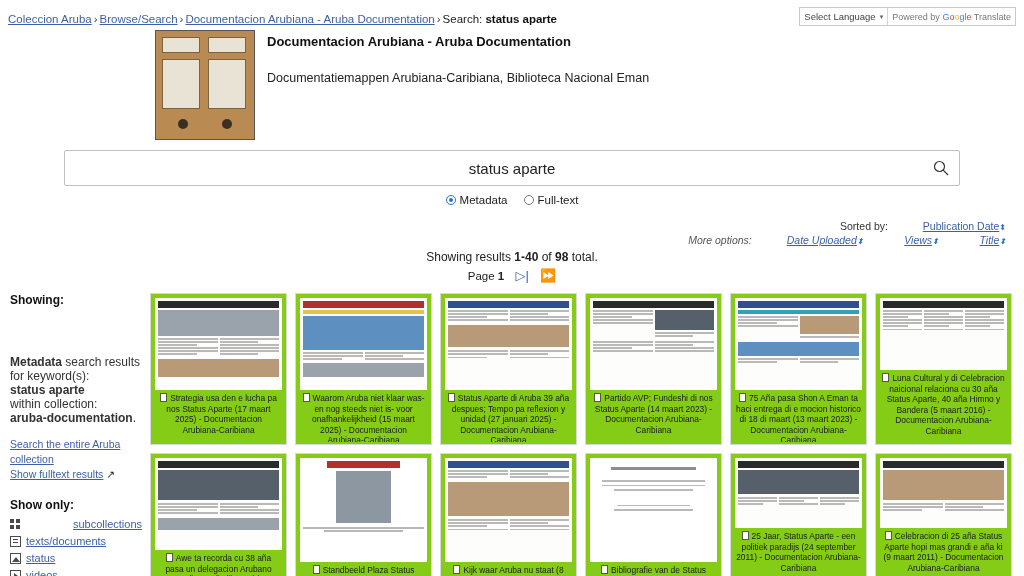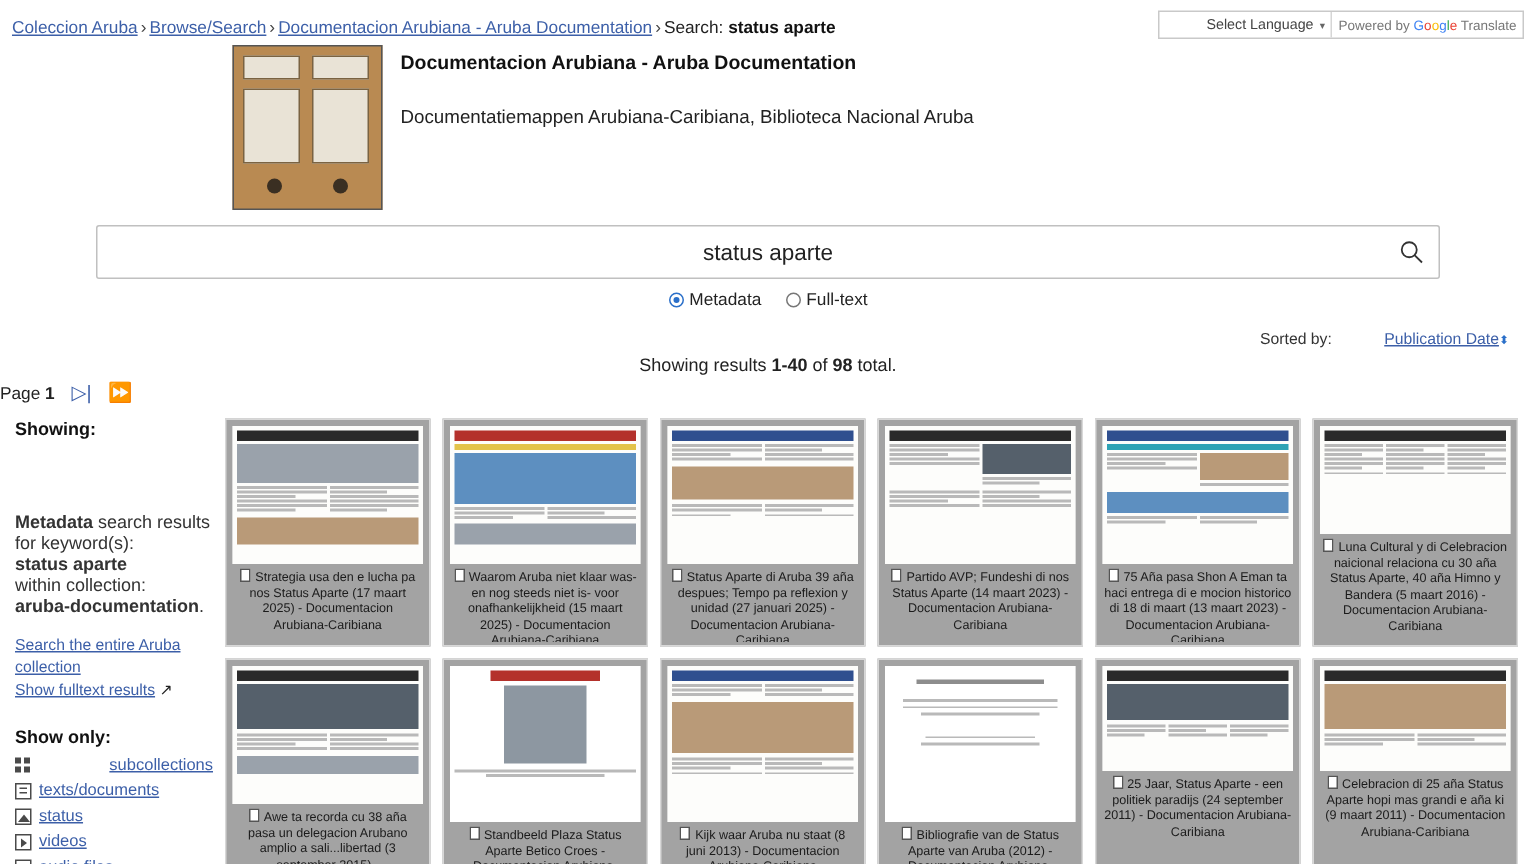--- a/index.html
+++ b/index.html
@@ -26,21 +26,20 @@
   .breadcrumb .current { font-weight: bold; color: #111; }
   .breadcrumb .searchlabel { color: #222; }
 
   .translate-widget {
     display: flex; align-items: center;
     border: 1px solid #c9c9c9;
     background: #fff;
     height: 19px;
     font-size: 10px;
     color: #555;
-    padding-left: 27px;
   }
   .translate-select {
     display: flex; align-items: center; justify-content: space-between;
     width: 88px; padding: 0 4px;
     border-right: 1px solid #d6d6d6;
     height: 100%;
     color: #444;
     font-size: 9.5px;
   }
   .translate-select .caret { font-size: 7px; color: #666; }
@@ -120,21 +119,21 @@
   }
   .sortrow .line2 { font-style: italic; color: #555; padding-top: 2px; }
   .sortrow a { color: #3c5fa8; padding-left: 32px; }
   .arrowup { font-size: 8px; color: #2a6fc9; }
 
   .resultcount {
     text-align: center; font-size: 12px; color: #222; padding-top: 4px;
   }
   .resultcount b { font-weight: bold; }
   .pager {
-    text-align: left; font-size: 11.5px; color: #222; padding-top: 4px;
+    text-align: center; font-size: 11.5px; color: #222; padding-top: 4px;
   }
   .pager .pg { font-weight: bold; }
   .pager .nav { color: #3c5fa8; padding-left: 8px; font-size: 13px; cursor: pointer; }
 
   
   .body {
     display: flex;
     padding: 10px 12px 0 10px;
   }
   .sidebar { width: 140px; flex: 0 0 140px; padding-right: 8px; }
@@ -169,21 +168,21 @@
 
   
   .grid {
     flex: 1 1 auto;
     display: grid;
     grid-template-columns: repeat(6, 1fr);
     gap: 8px;
   }
   .card {
     border: 1px solid #d8d8d8;
-    background: #a3a3a3;
+    background: #84cc16;
     height: 152px;
     padding: 4px 4px 2px 4px;
     display: flex; flex-direction: column;
     overflow: hidden;
     cursor: pointer;
   }
   .thumb {
     flex: 0 0 auto;
     width: 100%;
     height: 92px;
@@ -248,21 +247,21 @@
   <div class="coll-thumb">
     <div class="panel p1"></div>
       <div class="panel p2"></div>
     <div class="panel p3"></div>
       <div class="panel p4"></div>
     <div class="knob k1"></div>
       <div class="knob k2"></div>
   </div>
   <div class="coll-meta">
     <div class="coll-title">Documentacion Arubiana - Aruba Documentation</div>
-    <div class="coll-sub">Documentatiemappen Arubiana-Caribiana, Biblioteca Nacional Aruba</div>
+    <div class="coll-sub">Documentatiemappen Arubiana-Caribiana, Biblioteca Nacional Eman</div>
   </div>
 </div>
 
 <div class="searchrow">
   <div class="searchbox">
     <input type="text" value="status aparte" style="">
     <span class="search-icon">
       <svg width="16" height="16" viewBox="0 0 16 16">
           <circle cx="6.5" cy="6.5" r="5" fill="none" stroke="#333" stroke-width="1.2"></circle>
           <line x1="10.2" y1="10.2" x2="15" y2="15" stroke="#333" stroke-width="1.2"></line>
@@ -279,20 +278,26 @@
       <span>Full-text</span>
     </label>
   </div>
 </div>
 
 <div class="sortrow">
   <div>
     <span>Sorted by:</span>
     <a href="#">Publication Date</a><span class="arrowup">⬍</span>
   </div>
+  <div class="line2">
+    <span>More options:</span>
+    <a href="#">Date Uploaded</a><span class="arrowup">⬍</span>&nbsp;&nbsp;
+    <a href="#">Views</a><span class="arrowup">⬍</span>&nbsp;&nbsp;
+    <a href="#">Title</a><span class="arrowup">⬍</span>
+  </div>
 </div>
 
 <div class="resultcount">
   <span>Showing results</span>
   <b>1-40</b>
   <span>of</span>
   <b>98</b>
   <span>total.</span>
 </div>
 

